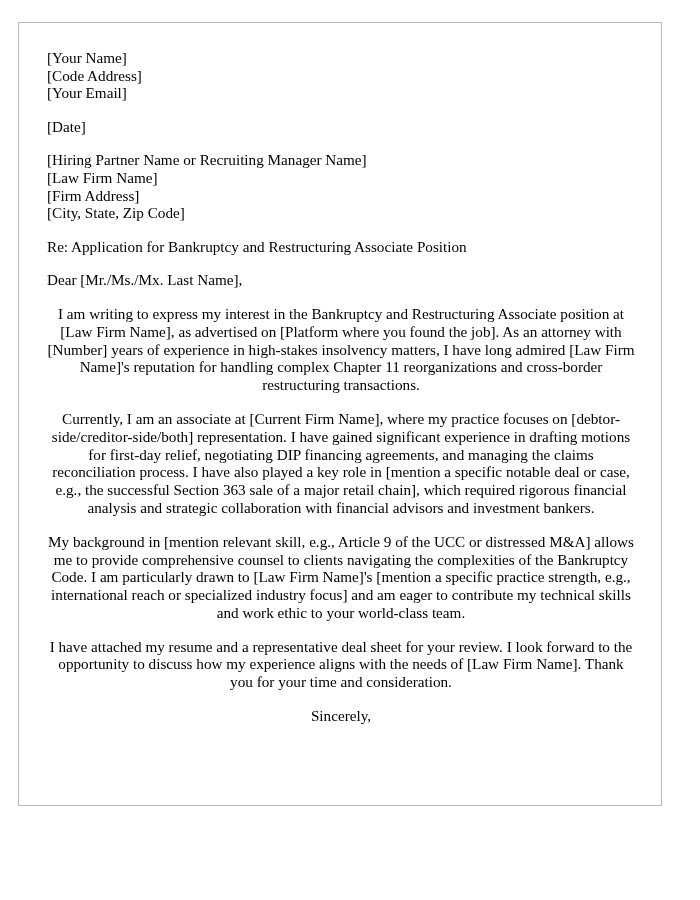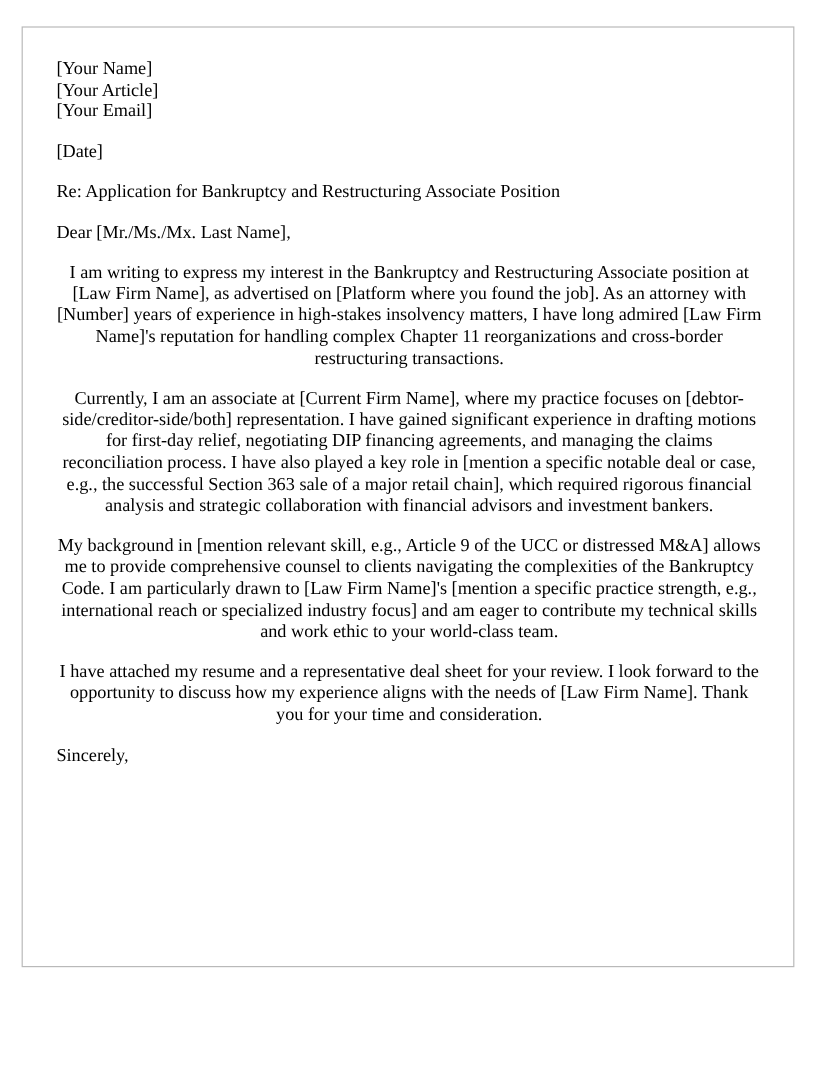--- a/index.html
+++ b/index.html
@@ -47,39 +47,46 @@
     white-space: pre-wrap;
   }
   .para {
     font-size: 15.2px;
     line-height: 17.8px;
     text-align: center;
     margin: 0 0 16px 0;
   }
   .tight {
     margin-bottom: 12px;
+    text-align: center;
   }
 </style>
 </head>
 <body>
 
 <div class="page">
   <div class="sheet">
     <div class="doc-body">
 
       <div class="block">
         <div class="line">[Your Name]</div>
-        <div class="line">[Your Article]</div>
+        <div class="line">[Code Address]</div>
         <div class="line">[Your Email]</div>
       </div>
 
       <div class="block">
         <div class="line">[Date]</div>
       </div>
 
+      <div class="block">
+        <div class="line">[Hiring Partner Name or Recruiting Manager Name]</div>
+        <div class="line">[Law Firm Name]</div>
+        <div class="line">[Firm Address]</div>
+        <div class="line">[City, State, Zip Code]</div>
+      </div>
 
       <div class="block">
         <div class="line">Re: Application for Bankruptcy and Restructuring Associate Position</div>
       </div>
 
       <div class="block">
         <div class="line">Dear [Mr./Ms./Mx. Last Name],</div>
       </div>
 
       <p class="para">I am writing to express my interest in the Bankruptcy and Restructuring Associate position at [Law Firm Name], as advertised on [Platform where you found the job]. As an attorney with [Number] years of experience in high-stakes insolvency matters, I have long admired [Law Firm Name]'s reputation for handling complex Chapter 11 reorganizations and cross-border restructuring transactions.</p>

